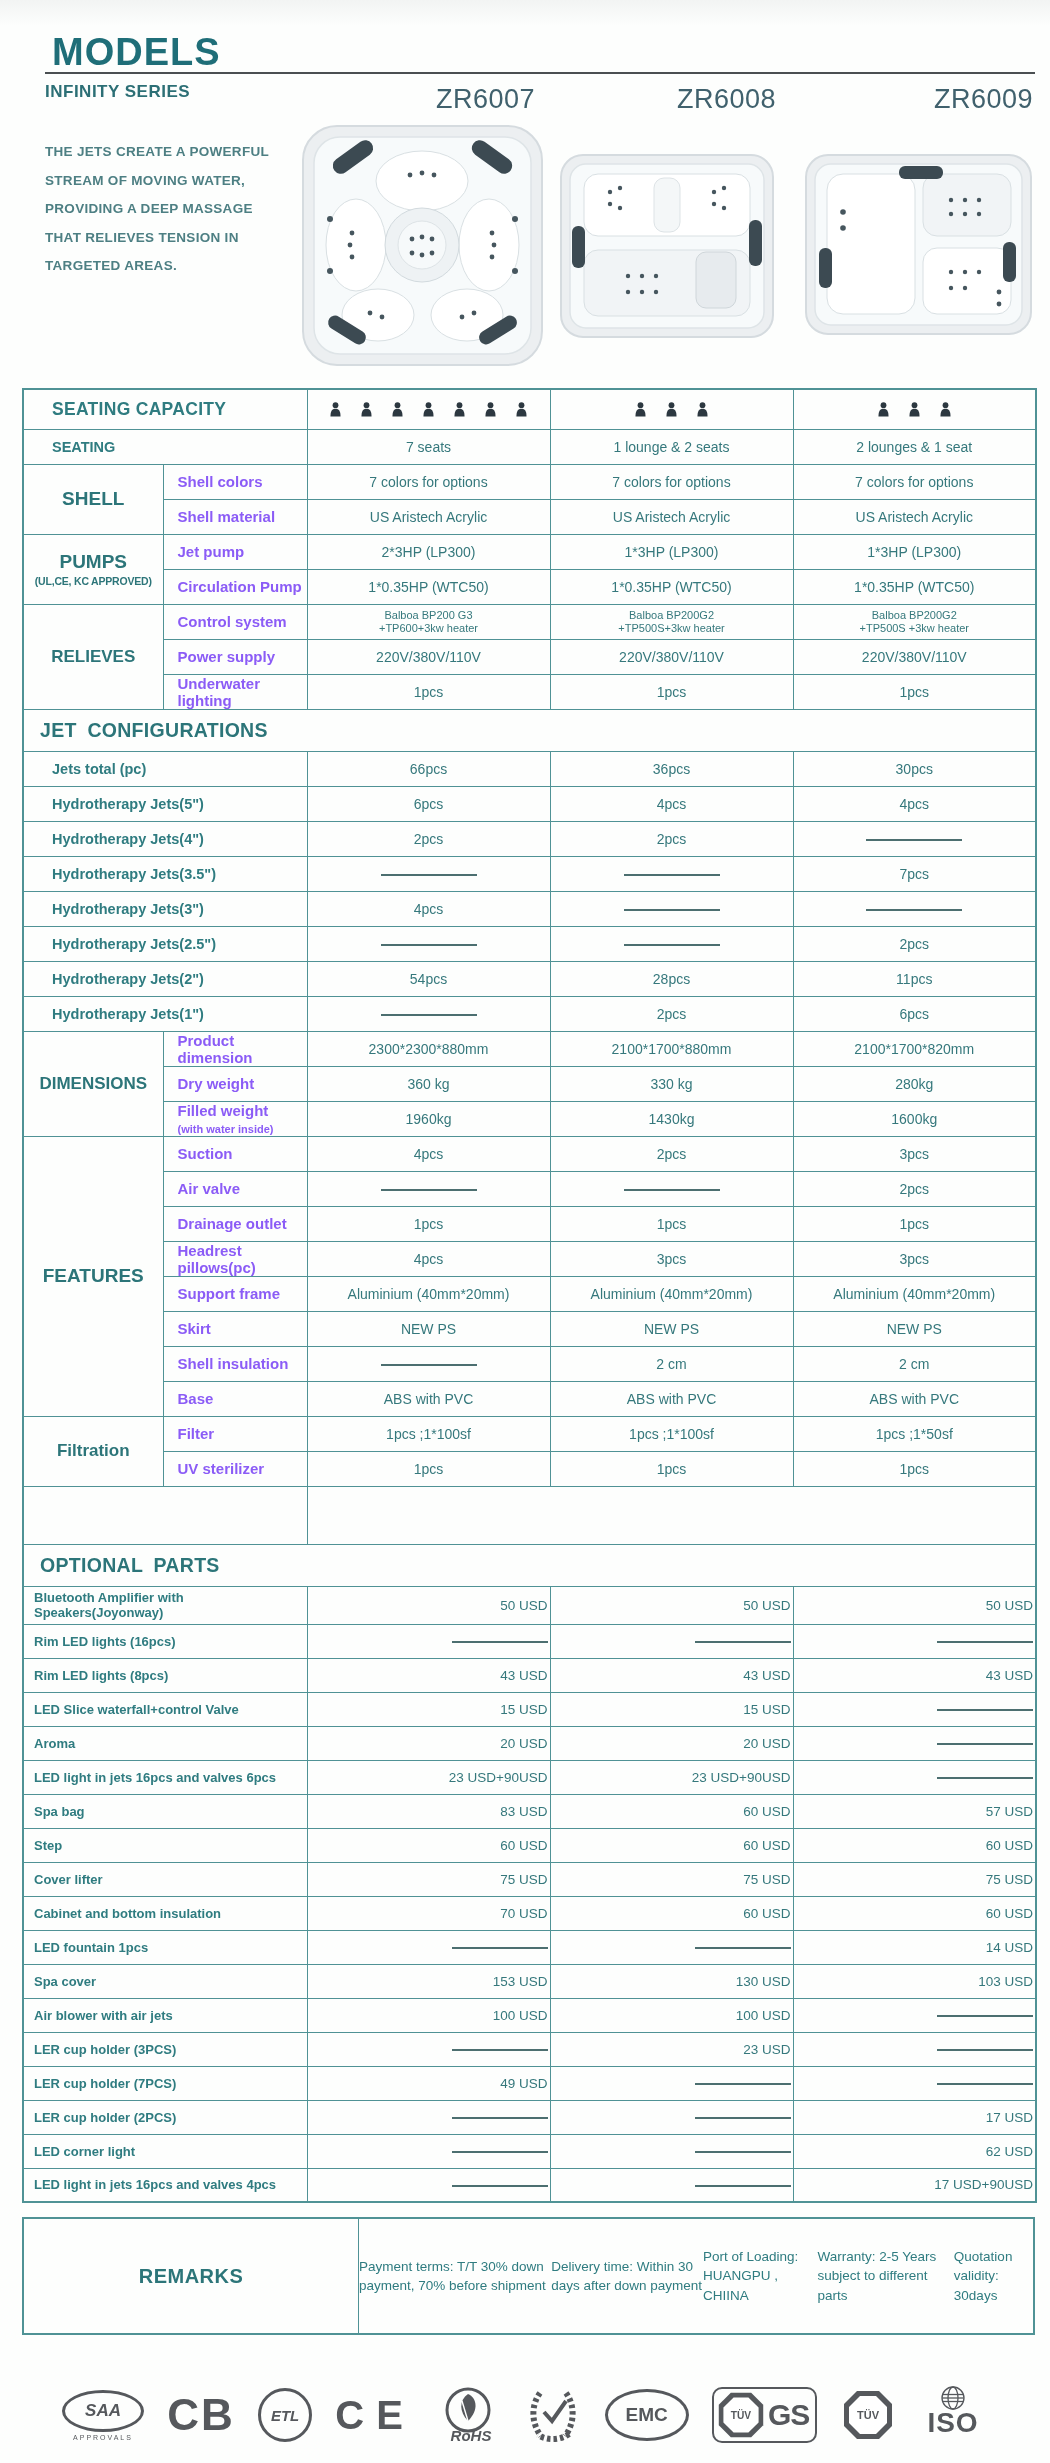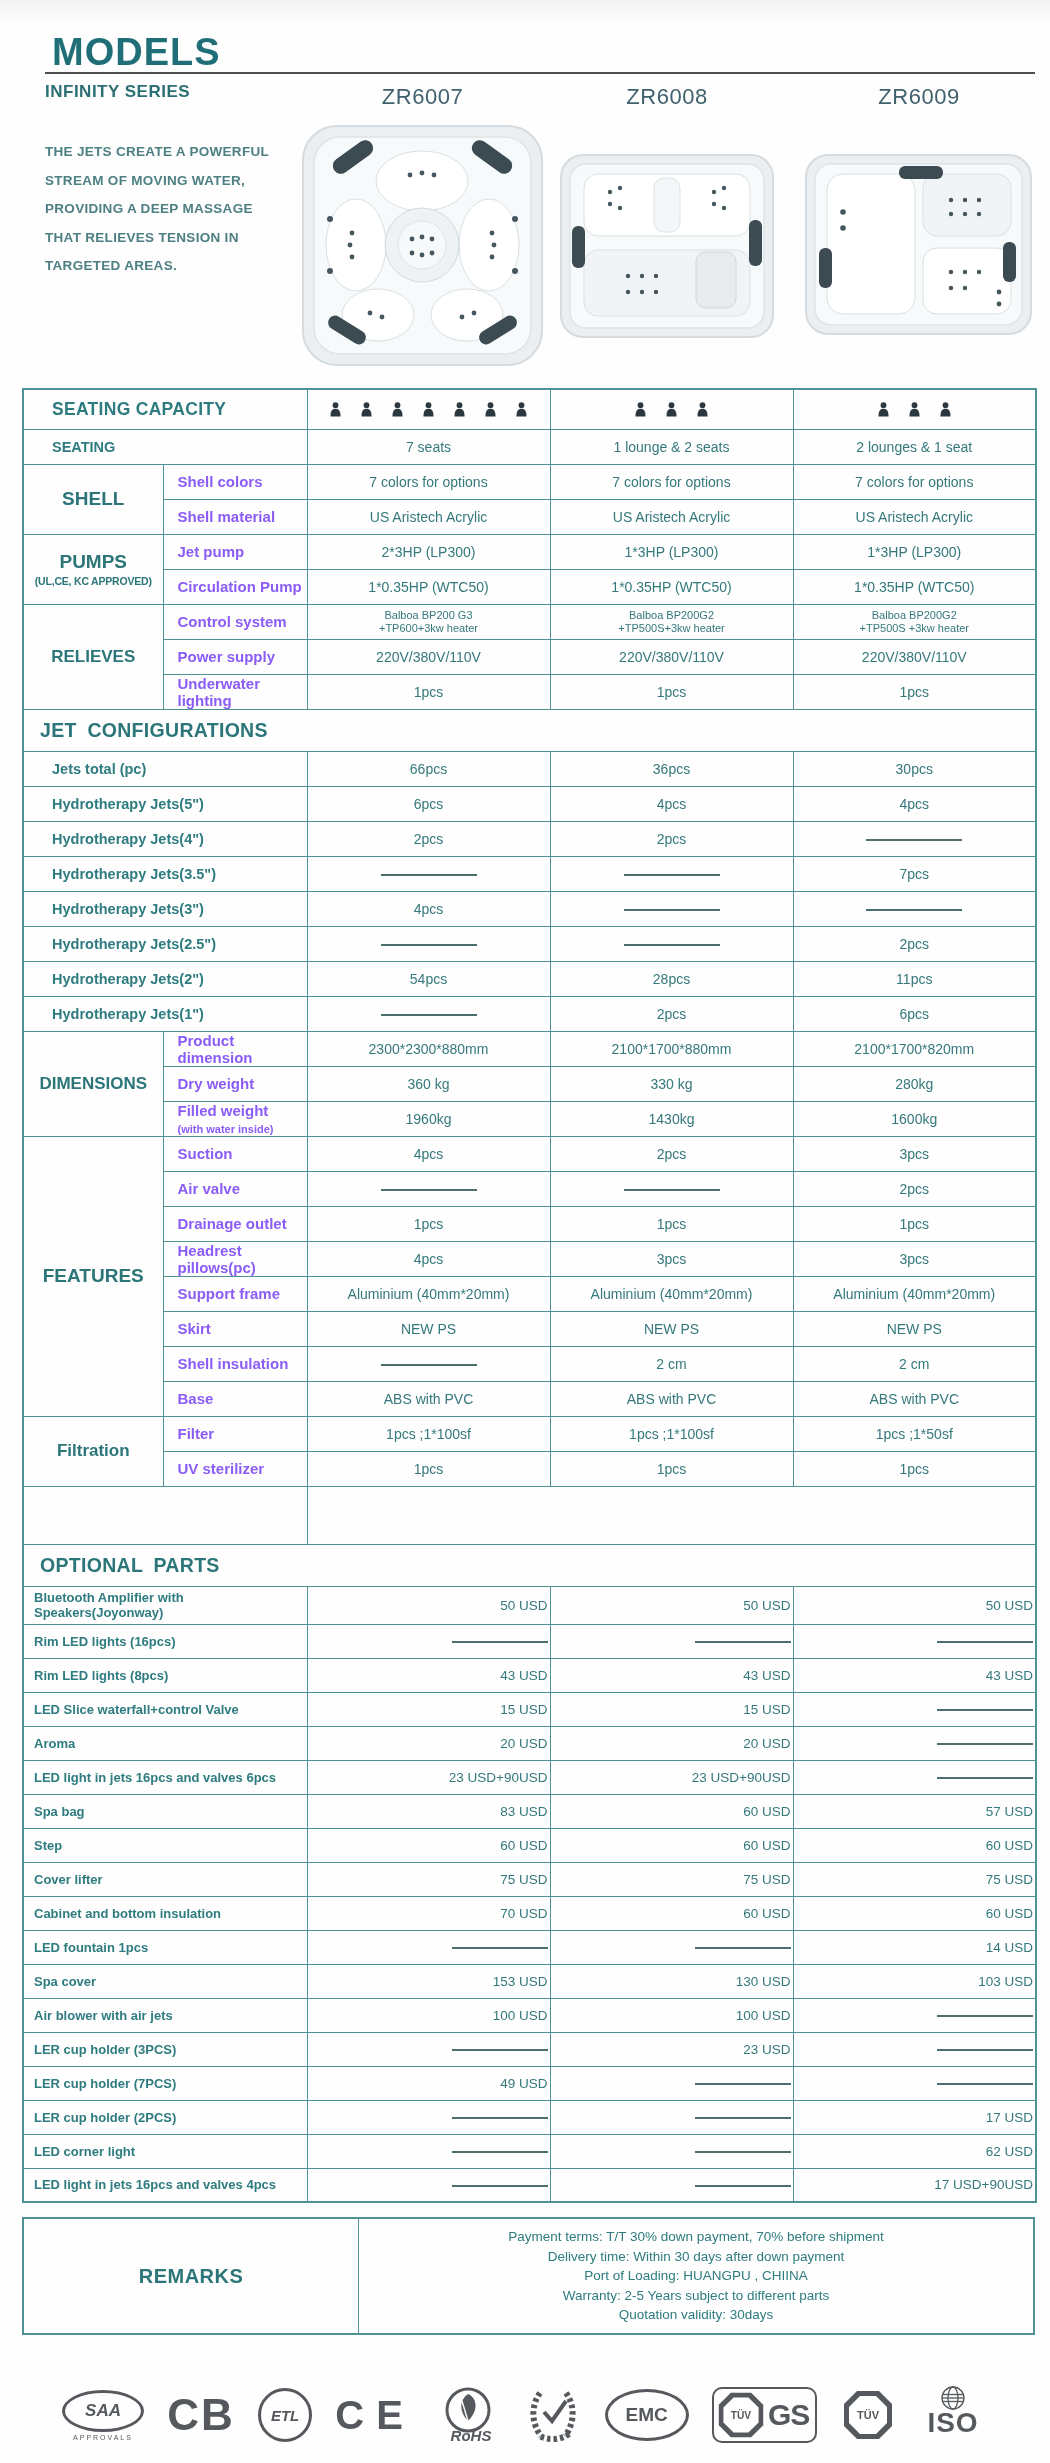--- a/index.html
+++ b/index.html
@@ -10,21 +10,21 @@
     font-family:"Liberation Sans", sans-serif;
     color:#2f7c80;
   }
   .sheet { position:absolute; inset:0; background:linear-gradient(180deg,#f2f4f3 0,#fdfefd 26px,#fdfefd 100%); }
 
   
   .page-title { position:absolute; left:45px; top:24px; margin:7px; font-size:38px; font-weight:bold; letter-spacing:1px; color:#1f6e78; }
   .title-rule { position:absolute; left:45px; top:72px; width:990px; height:2px; background:#4a4f52; }
   .series-label { position:absolute; left:45px; top:82px; font-size:17px; font-weight:bold; letter-spacing:0.5px; color:#2c6f75; }
   .description { position:absolute; left:45px; top:138px; font-size:13.5px; font-weight:bold; letter-spacing:0.3px; color:#4d7f83; line-height:28.5px; }
-  .model-name { position:absolute; top:84px; font-size:22px; color:#40616d; text-align:center; letter-spacing:0.5px; }
+  .model-name { position:absolute; top:84px; font-size:27px; color:#40616d; text-align:right; letter-spacing:0.5px; }
   .mn-1 { left:310px; width:225px; }
   .mn-2 { left:558px; width:218px; }
   .mn-3 { left:805px; width:228px; }
   .tub { position:absolute; }
   .tub-1 { left:300px; top:123px; }
   .tub-2 { left:558px; top:152px; }
   .tub-3 { left:803px; top:152px; }
 
   
   .table-wrap { position:absolute; left:22px; top:388px; width:1013px; }
@@ -48,21 +48,21 @@
   .val { text-align:center; font-size:14px; color:#35787c; }
   .val-small { font-size:11px; line-height:13px; }
   tr.opt .label-cell { font-size:13px; padding-left:10px; }
   tr.opt .val { font-size:13.5px;text-align:right; }
   .dash { display:inline-block; width:96px; border-top:2px solid #4c6f70; vertical-align:middle; }
   .icon-row { display:flex; justify-content:center; align-items:center; gap:18px; }
 
   
   .remarks-box { position:absolute; left:22px; top:2217px; width:1013px; height:118px; border:2px solid #4f9295; display:flex; }
   .remarks-label { width:335px; border-right:1.5px solid #4f9295; display:flex; align-items:center; justify-content:center; font-size:20px; font-weight:bold; color:#2c7579; letter-spacing:0.5px; }
-  .remarks-body { flex:1; display:flex; flex-direction:column; align-items:center; justify-content:center; font-size:13.5px; line-height:19.5px; color:#2f7c80; }
+  .remarks-body { flex:1; display:flex; align-items:center; justify-content:center; font-size:13.5px; line-height:19.5px; color:#2f7c80; }
 
   
   .logos-bar { position:absolute; left:62px; top:2376px; width:926px; height:78px; display:flex; align-items:center; justify-content:space-between; color:#55585c; }
   .logo { display:flex; flex-direction:column; align-items:center; justify-content:center; }
   .lg-big { font-size:44px; font-weight:bold; letter-spacing:2px; color:#55585c; line-height:1; }
   .lg-ce { letter-spacing:12px; font-size:40px; }
   .lg-oval { border:3px solid #55585c; border-radius:50%; display:flex; align-items:center; justify-content:center; }
   .lg-oval.emc { width:84px; height:52px; font-size:19px; font-weight:bold; }
   .lg-oval.saa { width:82px; height:42px; font-size:17px; font-weight:bold; font-style:italic; }
   .lg-circle { width:54px; height:54px; border:3px solid #55585c; border-radius:50%; display:flex; align-items:center; justify-content:center; font-size:15px; font-weight:bold; font-style:italic; }

